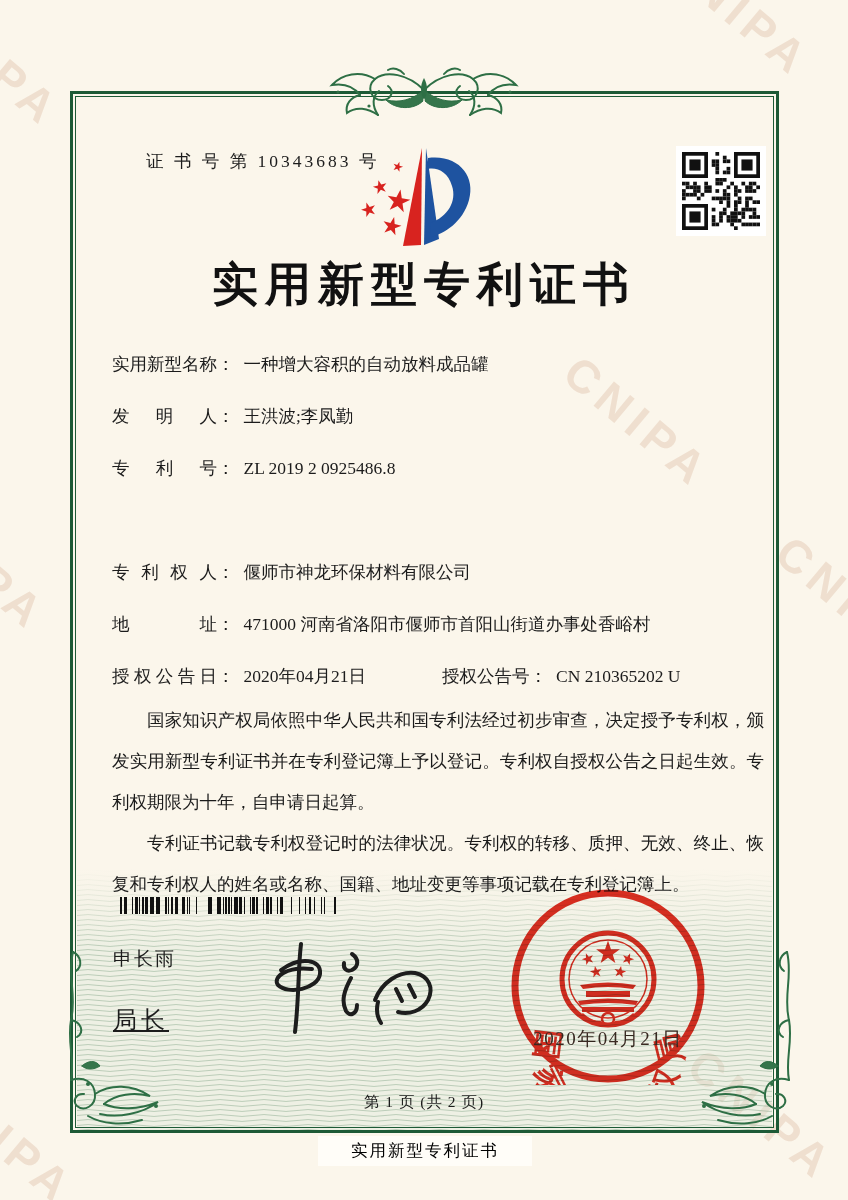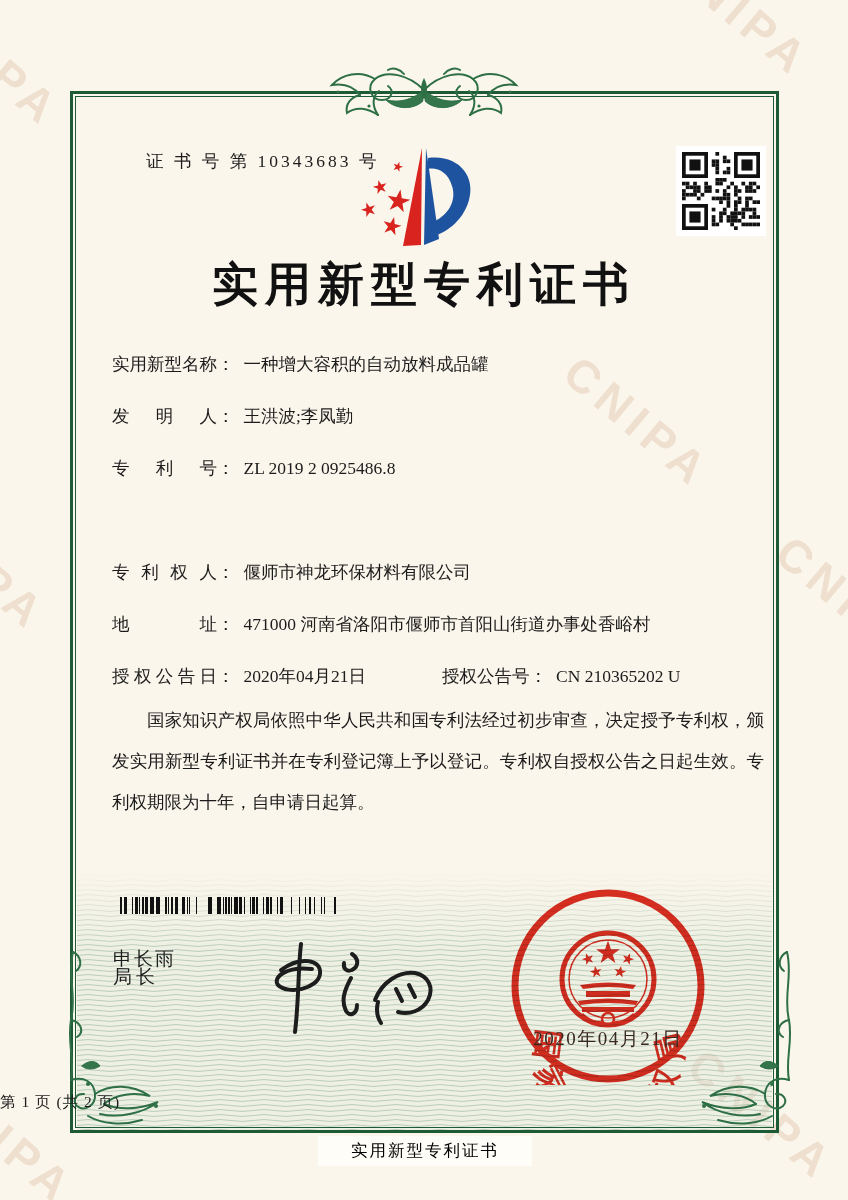--- a/index.html
+++ b/index.html
@@ -47,29 +47,29 @@
   .row .col { display:inline-block; }
   .row .val { margin-left:9px; }
   .row .pair2 { position:absolute; left:330px; top:0; }
 
   .paras { position:absolute; left:112px; top:700px; width:652px; font-size:17.5px;
         line-height:41px; text-align:justify; color:#1a1a1a; }
   .paras p { text-indent:35px; }
 
   .barcode { position:absolute; left:120px; top:897px; }
 
-  .signer-title { position:absolute; left:113px; top:964px; font-size:19px; letter-spacing:4px; }
+  .signer-title { position:absolute; left:113px; top:1004px; font-size:24px; letter-spacing:4px;text-decoration:underline; }
   .signer-name  { position:absolute; left:113px; top:946px; font-size:19px; letter-spacing:2px; }
   .signature { position:absolute; left:248px; top:934px; }
 
   
   .seal { position:absolute; left:509px; top:887px; width:198px; height:198px; z-index:5;
         mix-blend-mode:multiply; opacity:.95; }
 
-  .page-no { position:absolute; left:0; top:1092px; width:848px; text-align:left;
+  .page-no { position:absolute; left:0; top:1092px; width:848px; text-align:center;
         font-size:15.5px; letter-spacing:1px; z-index:4; }
   .footer-note { position:absolute; left:318px; top:1136px; width:214px; height:30px;
         background:#fffdf8; display:flex; align-items:center; justify-content:center;
         font-size:16.5px; letter-spacing:2px; z-index:4; }
 </style>
 </head>
 <body>
 
 <div class="page">
 
@@ -311,20 +311,21 @@
     </div>
     <div class="row" style="top:664px;">
       <span class="lab">授权公告日</span><span class="col">：</span><span class="val">2020年04月21日</span>
       <span class="pair2">
         <span>授权公告号</span><span>：</span><span class="val">CN 210365202 U</span>
       </span>
     </div>
 
     <div class="paras">
       <p>国家知识产权局依照中华人民共和国专利法经过初步审查，决定授予专利权，颁发实用新型专利证书并在专利登记簿上予以登记。专利权自授权公告之日起生效。专利权期限为十年，自申请日起算。</p>
+      <p>专利证书记载专利权登记时的法律状况。专利权的转移、质押、无效、终止、恢复和专利权人的姓名或名称、国籍、地址变更等事项记载在专利登记簿上。</p>
     </div>
 
     <svg class="barcode" id="barcode-svg" width="218" height="17">
         <rect x="0" y="0" width="2" height="17" fill="#111"></rect>
         <rect x="0" y="0" width="2" height="17" fill="#111"></rect>
         <rect x="4" y="0" width="3" height="17" fill="#111"></rect>
         <rect x="12" y="0" width="1" height="17" fill="#111"></rect>
         <rect x="15" y="0" width="3" height="17" fill="#111"></rect>
         <rect x="19" y="0" width="1" height="17" fill="#111"></rect>
         <rect x="22" y="0" width="2" height="17" fill="#111"></rect>

